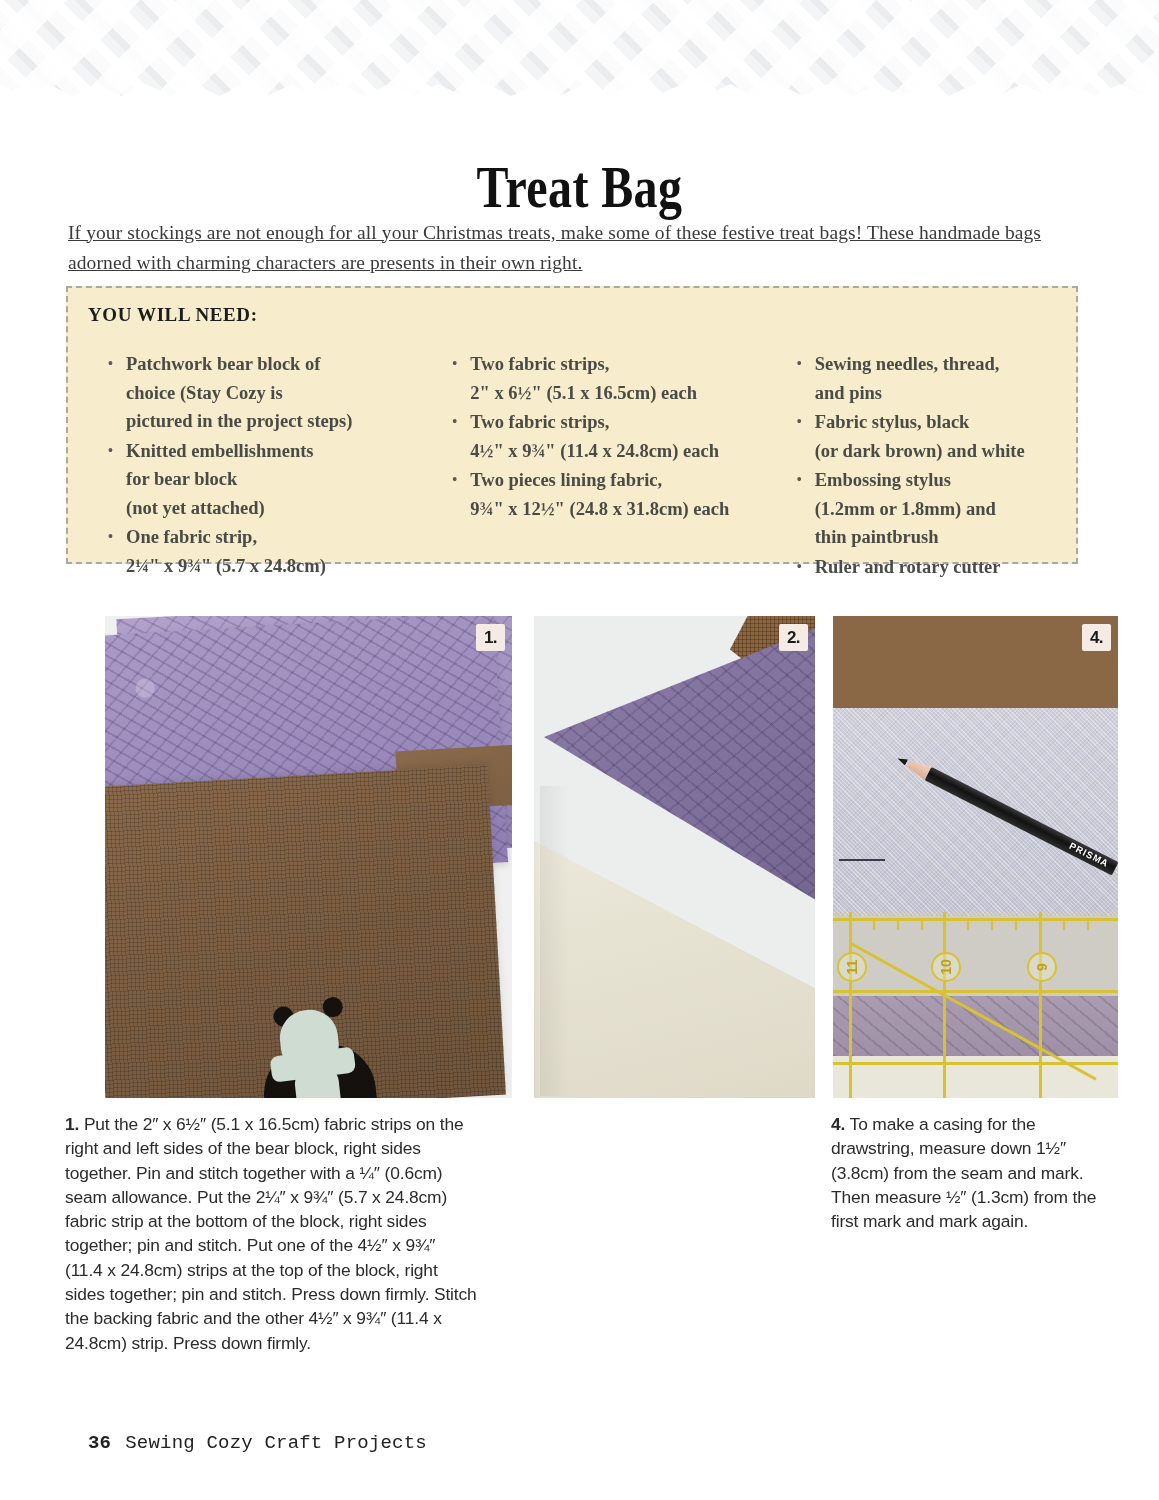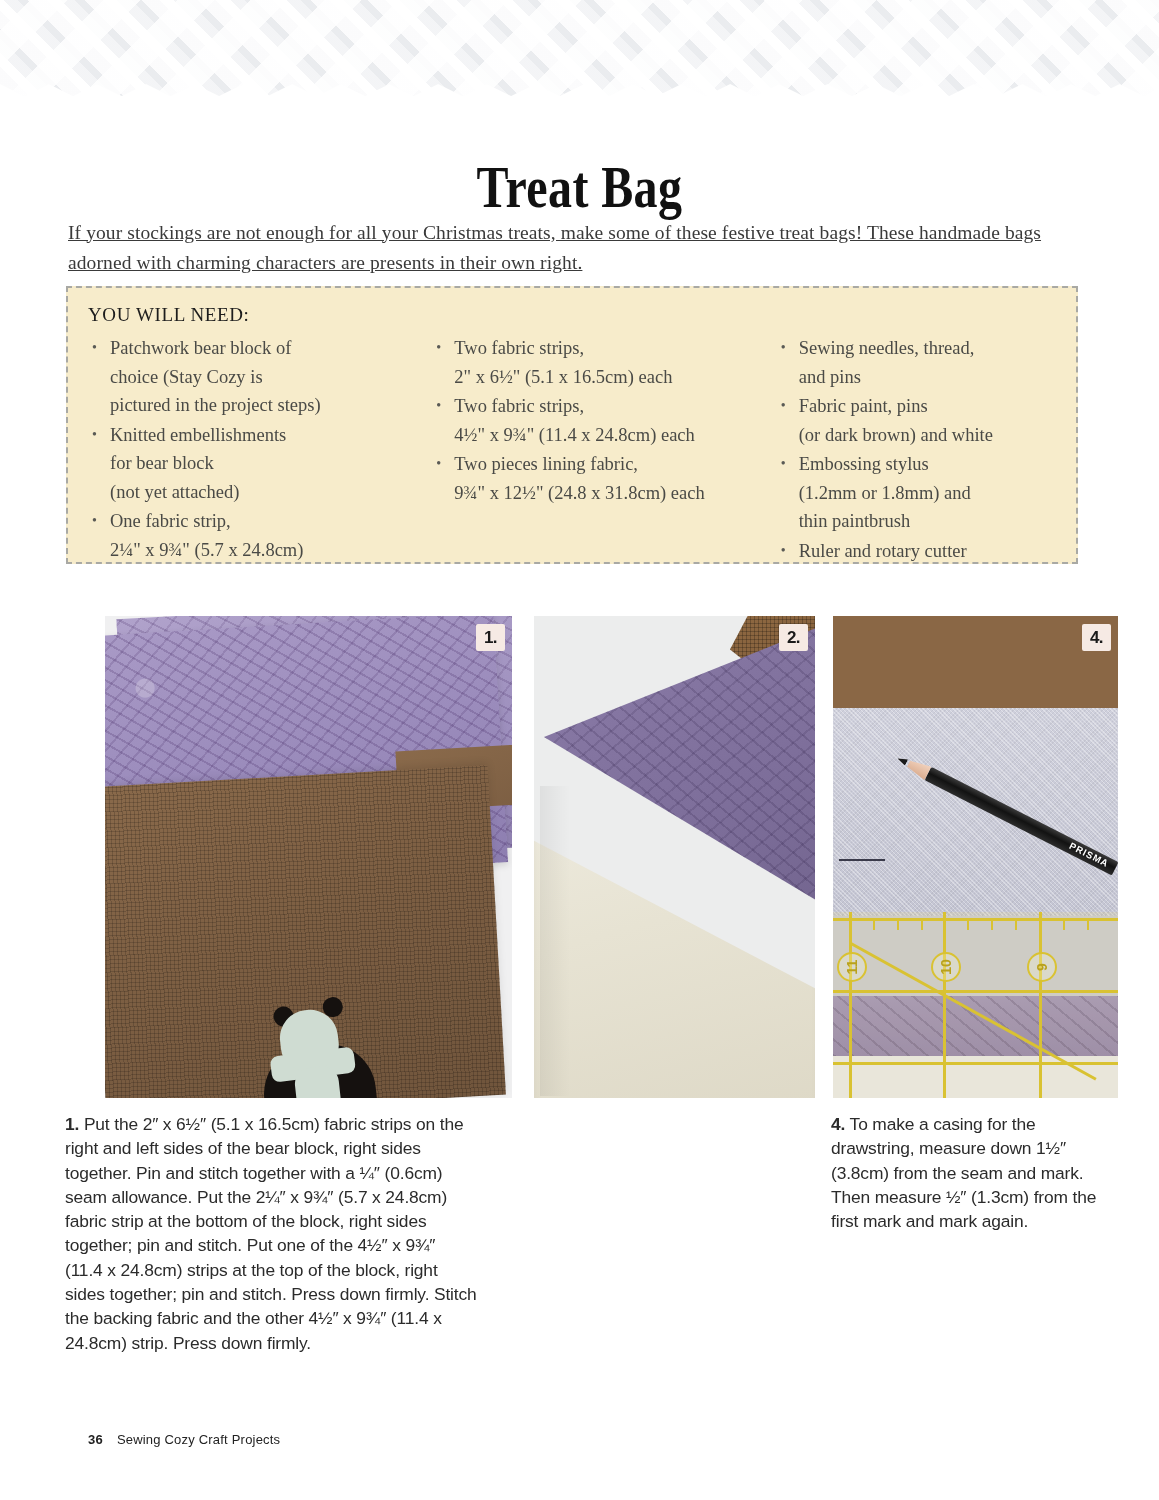--- a/index.html
+++ b/index.html
@@ -76,36 +76,36 @@
   
   .needs-box{
     position:absolute;left:66px;top:286px;width:1012px;height:278px;
     background:#f7eccb;
     border:2px dashed #a9a9a4;
     box-sizing:border-box;
     padding:16px 18px 10px 20px;
   }
   .needs-title{
     font-family:"Liberation Serif", serif;
-    font-weight:normal;
+    font-weight:bold;
     font-size:19px;
     letter-spacing:.6px;
     color:#1d1d1d;
     margin:0 0 8px 0;
   }
   .needs-cols{
     display:flex;
     gap:0px;
   }
   .needs-col{ }
   .needs-col.c1{width:355px;}
   .needs-col.c2{width:355px;}
   .needs-col.c3{width:290px;}
   .needs-list{
-    list-style:none;margin:0;padding:0;
+    list-style:none;margin:16px;padding:0;font-weight:bold;
   }
   .needs-list li{
     position:relative;
     padding-left:22px;
     font-family:"Liberation Serif", serif;
     font-size:18.5px;
     line-height:28.5px;
     color:#4a4a46;
     margin-bottom:1px;
     white-space:pre-line;
@@ -312,22 +312,22 @@
     line-height:24.3px;
     color:#2b2b2b;
     margin:16px 0 22px 0;
     letter-spacing:-.15px;
   }
   .step-num{font-weight:bold;}
 
   
   .footer{
     position:absolute;left:88px;top:1432px;
-    font-family:Liberation Sans, sans-serif;
-    font-size:13px;
+    font-family:Liberation Mono, monospace;
+    font-size:19px;
     color:#222222;
     letter-spacing:.2px;
   }
   .footer .pg{font-weight:bold;margin-right:14px;}
 </style>
 </head>
 <body>
 
 <div class="top-band">
   <div class="band-stripes"></div>
@@ -360,21 +360,21 @@
         <li>Two fabric strips,
 4½" x 9¾" (11.4 x 24.8cm) each</li>
         <li>Two pieces lining fabric,
 9¾" x 12½" (24.8 x 31.8cm) each</li>
       </ul>
     </div>
     <div class="needs-col c3">
       <ul class="needs-list">
         <li>Sewing needles, thread,
 and pins</li>
-        <li>Fabric paint, pins
+        <li>Fabric stylus, black
 (or dark brown) and white</li>
         <li>Embossing stylus
 (1.2mm or 1.8mm) and
 thin paintbrush</li>
         <li>Ruler and rotary cutter</li>
       </ul>
     </div>
   </div>
 </section>
 

